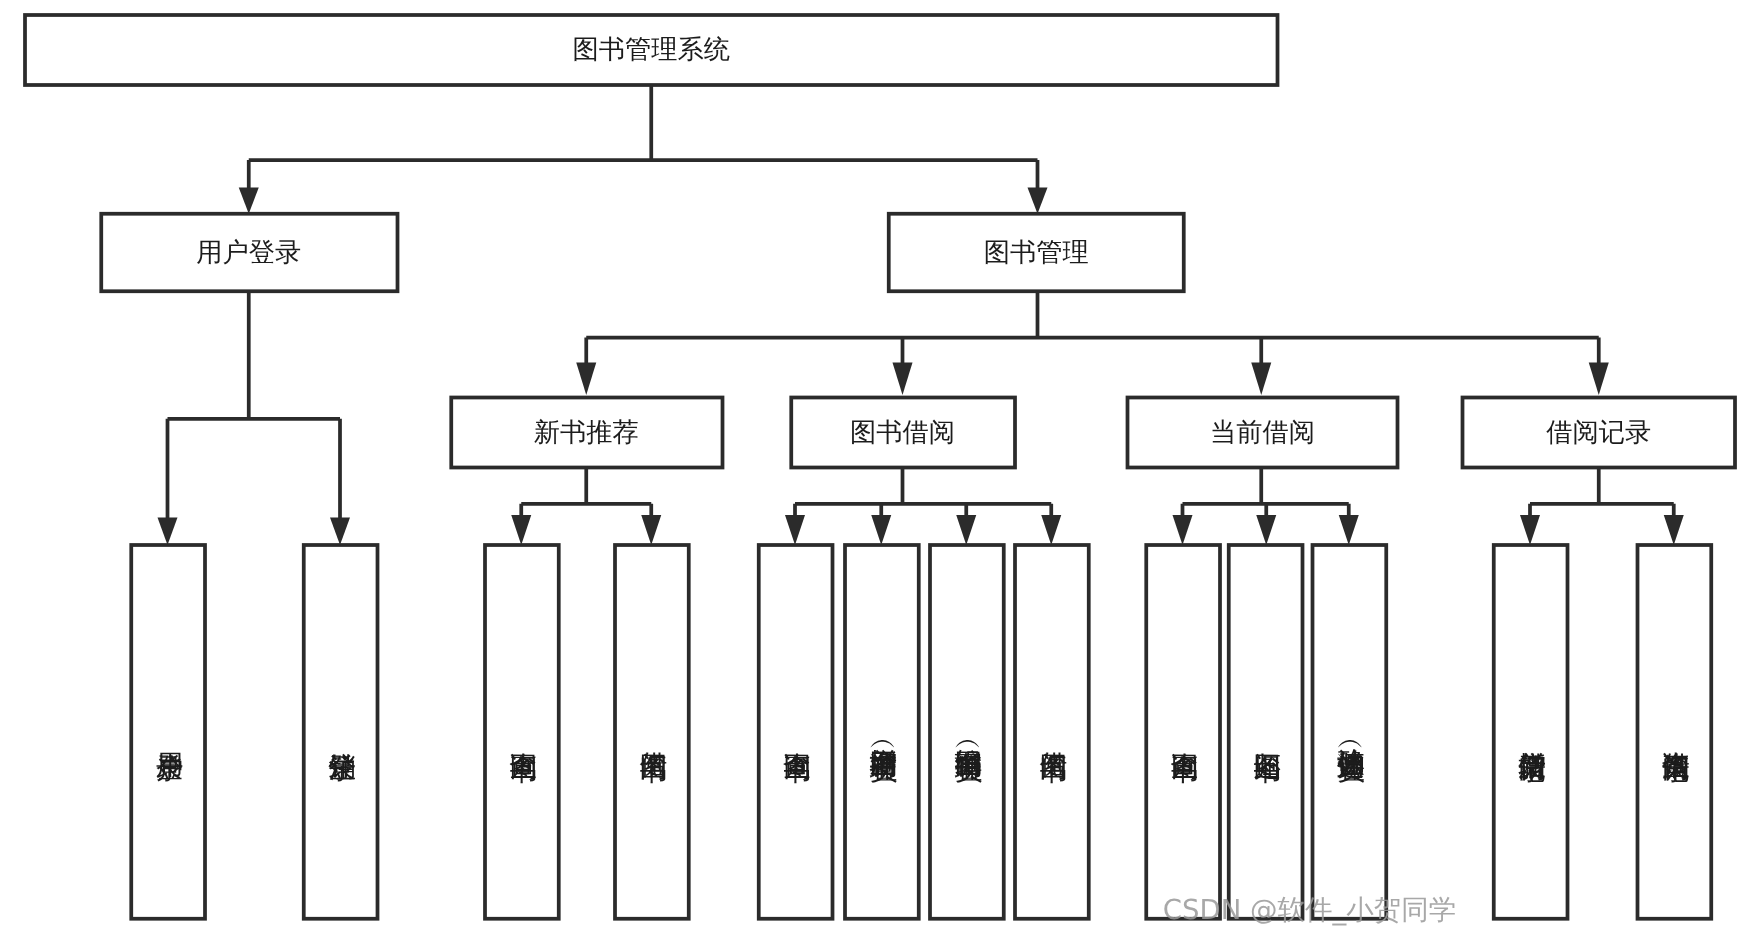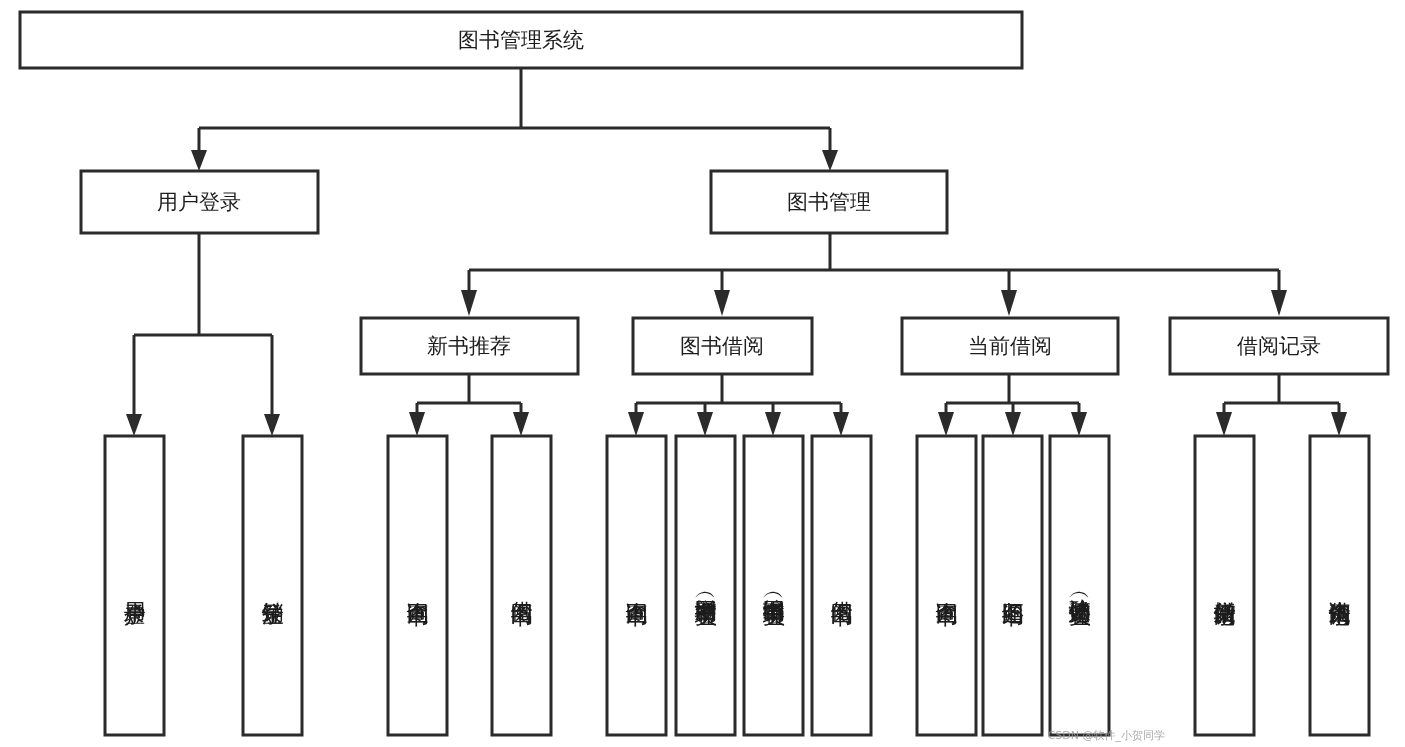--- a/index.html
+++ b/index.html
@@ -27,21 +27,21 @@
     writing-mode:vertical-rl;text-orientation:upright;
     font-family:"DejaVu Sans","Liberation Sans",sans-serif;
     font-size:22px;line-height:1.12;color:#1c1c1c;
     letter-spacing:1px;
     white-space:nowrap;
     pointer-events:none;
   }
   #watermark{
     position:absolute;right:8px;bottom:4px;
     font-family:"DejaVu Sans","Liberation Sans",sans-serif;
-    font-size:11px;color:#9a9a9a;opacity:.85;white-space:nowrap;
+    font-size:22px;color:#9a9a9a;opacity:.85;white-space:nowrap;
     pointer-events:none;
   }
 </style>
 </head>
 <body>
 
 <div id="diagram-root">
 
   <svg id="diagram-svg" viewBox="0 0 1405 747">
 

